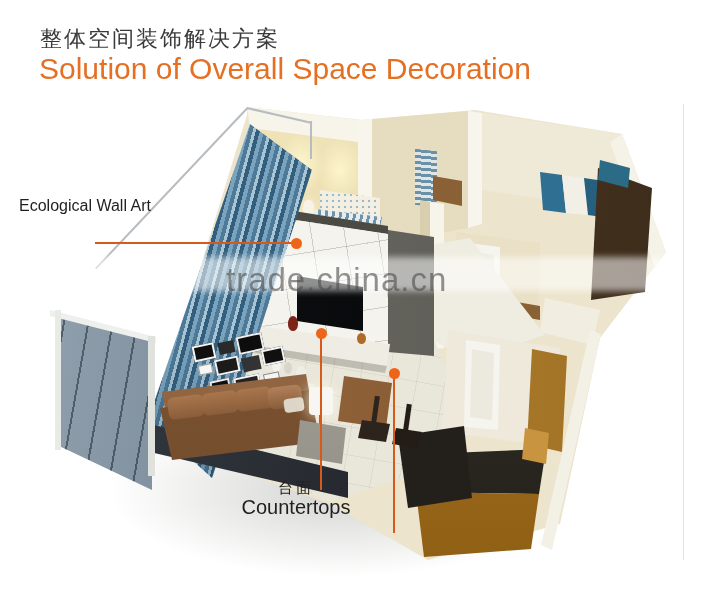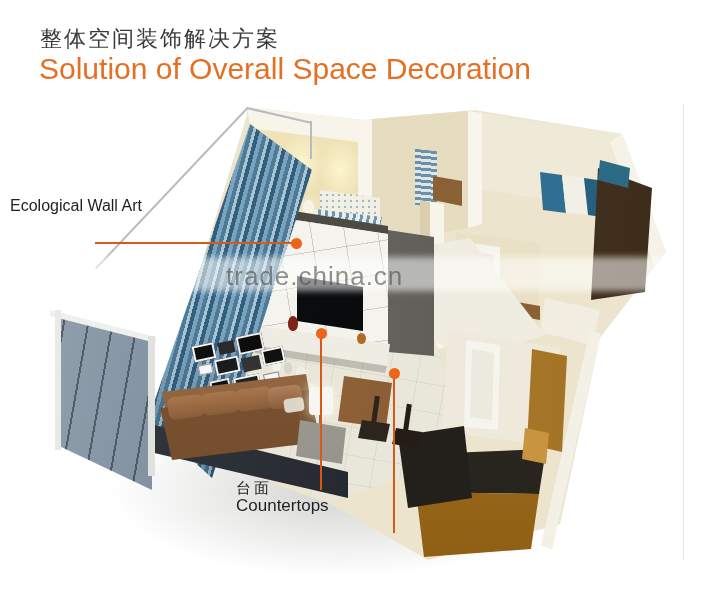--- a/index.html
+++ b/index.html
@@ -6,26 +6,26 @@
   #stage{position:relative;width:708px;height:593px;background:#fff;overflow:hidden;
          font-family:"Liberation Sans","DejaVu Sans",sans-serif;}
   .abs{position:absolute;}
   .clip{position:absolute;inset:0;}
   #title-zh{position:absolute;left:40px;top:24px;font-size:22px;letter-spacing:2px;
             color:#3a3a3a;font-weight:500;white-space:nowrap;}
   #title-en{position:absolute;left:39px;top:52px;font-size:30px;color:#e56f22;
             font-weight:500;white-space:nowrap;}
   .co-line{position:absolute;background:#d85a1a;}
   .co-dot{position:absolute;width:11px;height:11px;border-radius:50%;background:#ee6418;}
-  .co-label{position:absolute;color:#1f1f1f;line-height:1.15;}
-  .co-en{font-size:17px;}
+  .co-label{position:absolute;color:#1f1f1f;text-align:center;line-height:1.15;}
+  .co-en{font-size:20px;}
   .co-zh{font-size:15px;letter-spacing:3px;}
   #watermark-band{position:absolute;left:58px;top:257px;width:610px;height:34px;
                   background:rgba(255,255,255,.55);filter:blur(3px);}
-  #watermark-text{position:absolute;left:226px;top:261px;font-size:26px;letter-spacing:1px;
+  #watermark-text{position:absolute;left:226px;top:261px;font-size:33px;letter-spacing:1px;
                   color:#4f4f4f;opacity:.62;white-space:nowrap;}
   .frame{position:absolute;box-sizing:border-box;}
 </style>
 </head>
 <body>
 
 <div id="stage">
 
   <div class="abs" style="left:0;top:0;width:708px;height:593px;">
 

